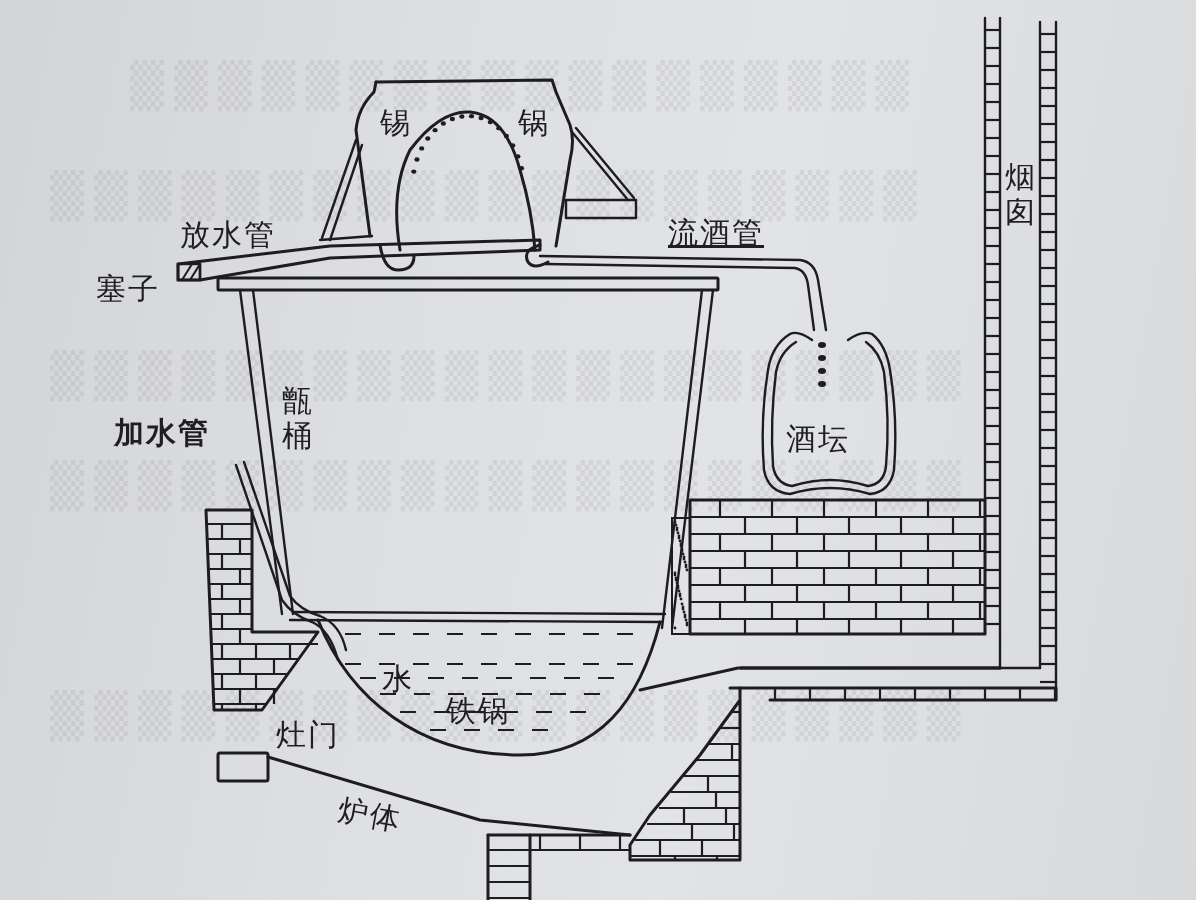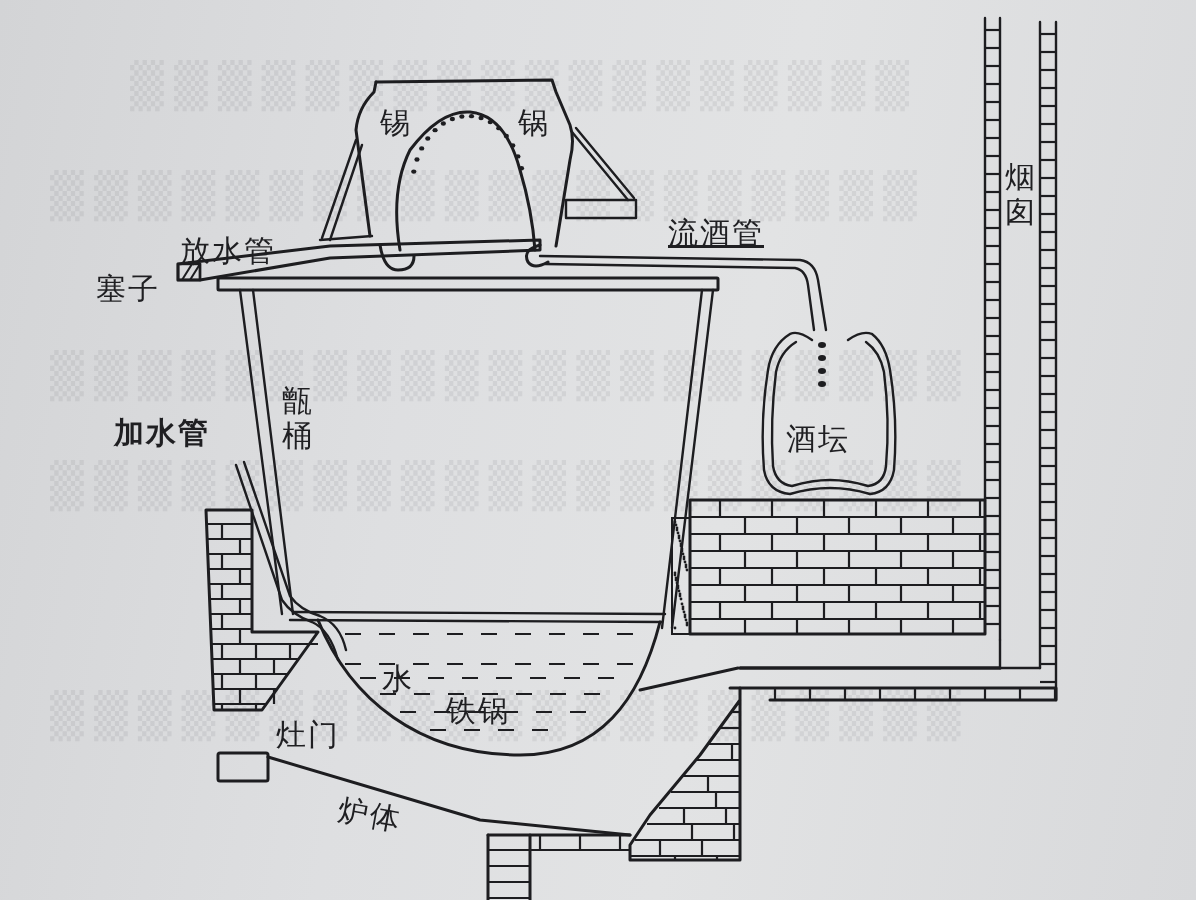--- a/index.html
+++ b/index.html
@@ -485,21 +485,21 @@
           <ellipse cx="822" cy="358" rx="4" ry="3" fill="#1d1d20"></ellipse>
           <ellipse cx="822" cy="371" rx="4" ry="3" fill="#1d1d20"></ellipse>
           <ellipse cx="822" cy="384" rx="4" ry="3" fill="#1d1d20"></ellipse>
         </g>
     </g>
   </svg>
 
   <div class="label" style="left:380px;top:108px;">锡</div>
   <div class="label" style="left:518px;top:108px;">锅</div>
 
-  <div class="label" style="left:180px;top:236px;">放水管</div>
+  <div class="label" style="left:180px;top:220px;">放水管</div>
   <div class="label" style="left:96px;top:262px;margin-top:12px;">塞子</div>
   <div class="label" style="left:668px;top:218px;text-decoration:underline;">流酒管</div>
 
   <div class="vlabel" style="left:1003px;top:160px;">
     <div>烟</div>
     <div>囱</div>
   </div>
 
   <div class="label" style="left:114px;top:418px;font-weight:bold;">加水管</div>
 

